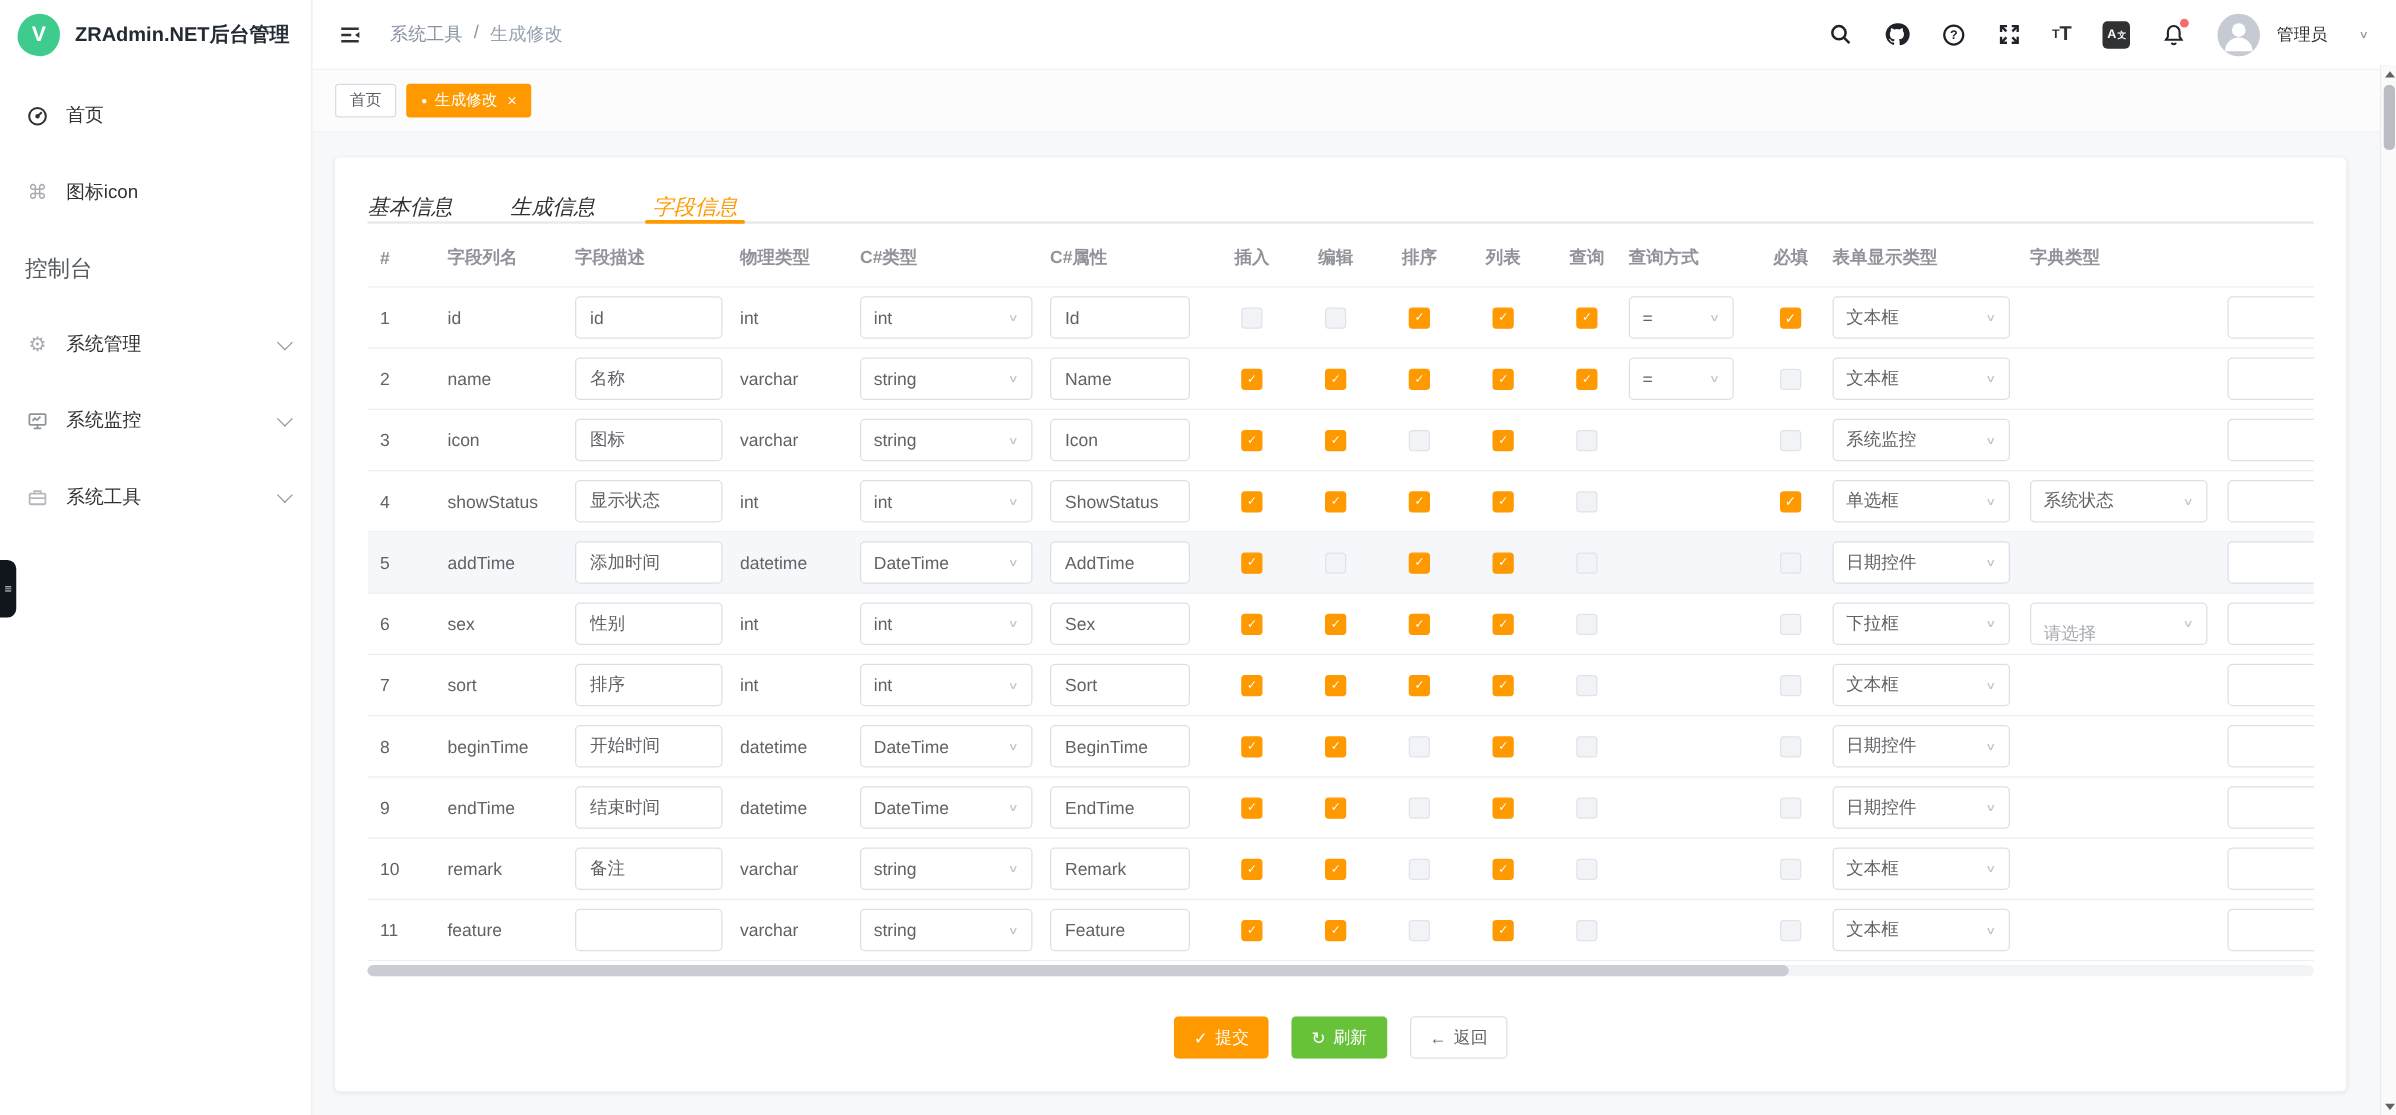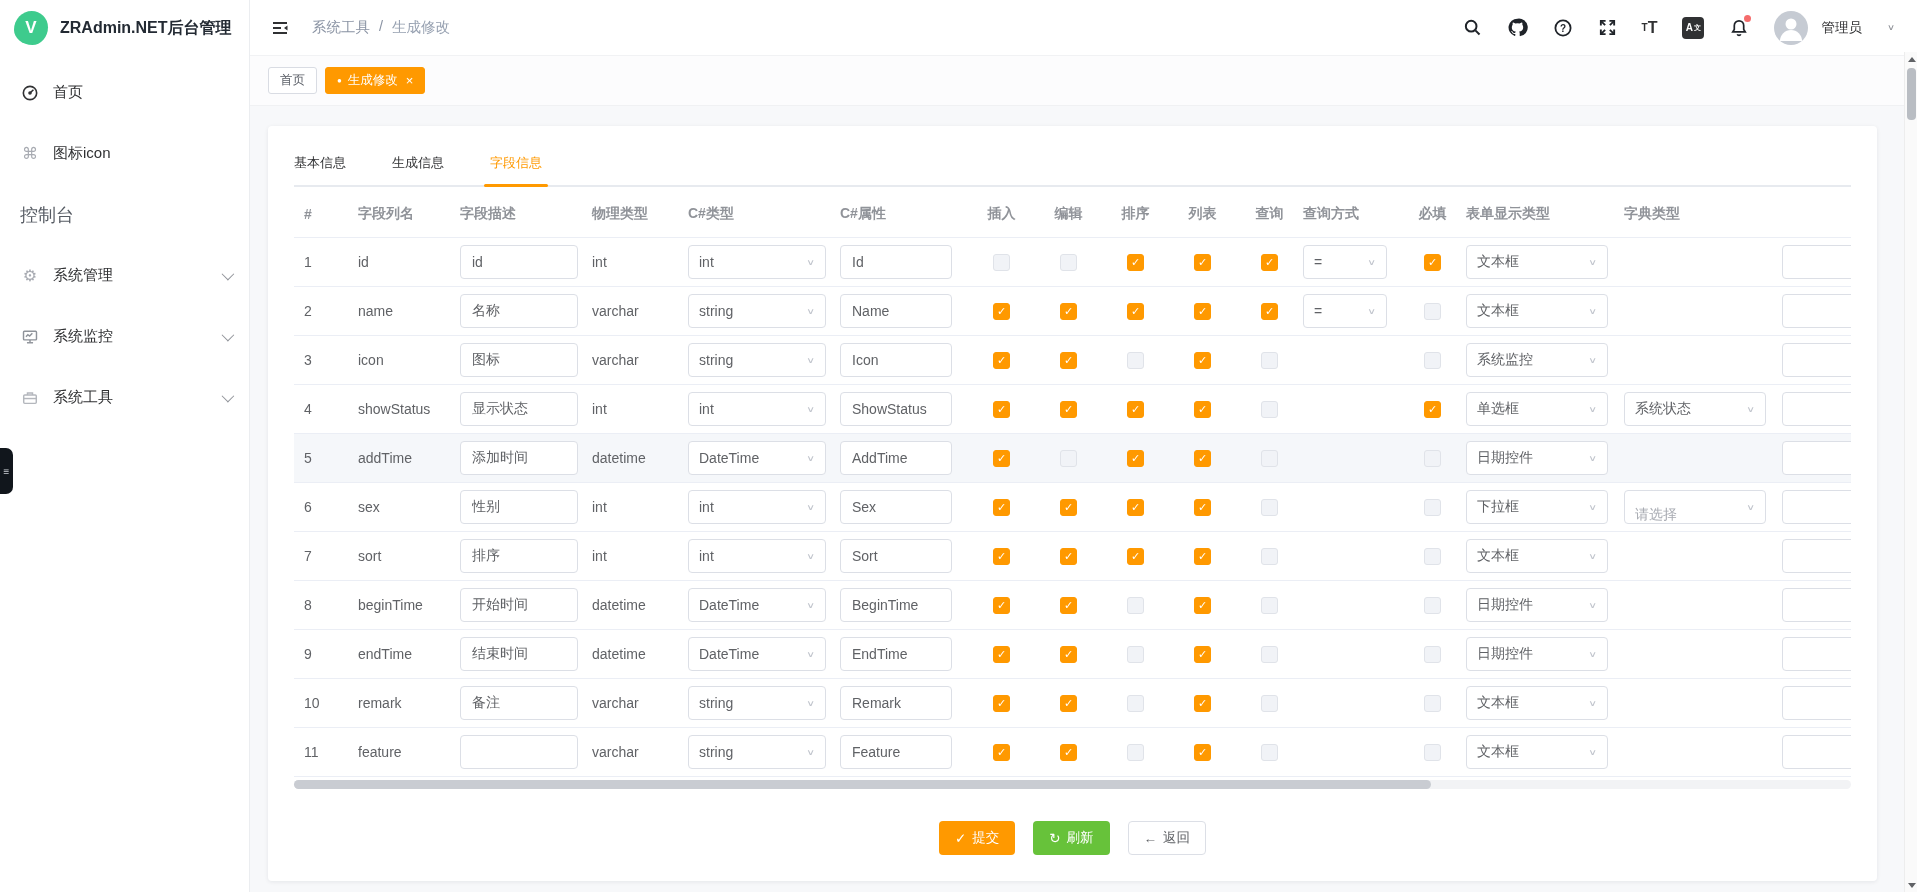--- a/index.html
+++ b/index.html
@@ -57,38 +57,38 @@
     background:#fcfcfd; border-bottom:1px solid #f0f1f3; }
   .tag-chip { height:27px; display:flex; align-items:center; gap:6px; padding:0 11px; font-size:12.5px;
     background:#fff; border:1px solid #d9dce3; color:#5a5e66; border-radius:3px; cursor:pointer; }
   .tag-chip.active { background:#ff9900; border-color:#ff9900; color:#fff; }
   .tag-chip .dot { font-size:8px; line-height:1; }
   .tag-chip .close { font-size:13px; margin-left:2px; }
 
   .card { margin:20px 40px 0 18px; background:#fff; border-radius:4px;
     box-shadow:0 1px 4px rgba(0,21,41,.08); padding-bottom:26px; }
   .tabs-row { margin:0 26px; padding-top:28px; display:flex; gap:46px; border-bottom:2px solid #e7eaef; }
-  .tab { font-size:13px; color:#303133; padding-bottom:13px; position:relative; cursor:pointer; }
+  .tab { font-size:17px; color:#303133; position:relative; cursor:pointer;font-style:italic; }
   .tab.active { color:#ff9900; }
   .tab.active::after { content:""; position:absolute; left:-6px; right:-6px; bottom:-2px; height:3px;
     background:#ff9900; border-radius:2px; }
 
   .table-wrap { margin:4px 26px 0; overflow:hidden; }
   .tr { display:flex; align-items:center; height:49px; border-bottom:1px solid #ebeef5; min-width:1640px; }
   .tr.hl { background:#f5f7fa; }
   .tr.head { height:47px; border-bottom:1px solid #ebeef5; }
   .td { font-size:14px; color:#606266; flex-shrink:0; display:flex; align-items:center; }
   .head .td { color:#909399; font-weight:600; font-size:14px; }
   .c-idx { width:64px; padding-left:10px; }
   .c-col { width:102px; }
   .c-desc { width:132px; }
   .c-db { width:96px; }
   .c-cs { width:152px; }
   .c-prop { width:128px; }
-  .c-cb { width:67px; justify-content:center; }
+  .c-cb { width:67px; justify-content:center;font-family:Liberation Mono, monospace; }
   .c-qt { width:96px; }
   .c-req { width:67px; justify-content:center; }
   .c-form { width:158px; }
   .c-dict { width:158px; }
   .c-extra { width:150px; }
 
   .ipt { height:34px; border:1px solid #dcdfe6; border-radius:4px; padding:0 11px; font-size:14px;
     color:#606266; background:#fff; outline:none; font-family:inherit; }
   .c-desc .ipt { width:118px; }
   .c-prop .ipt { width:112px; }

